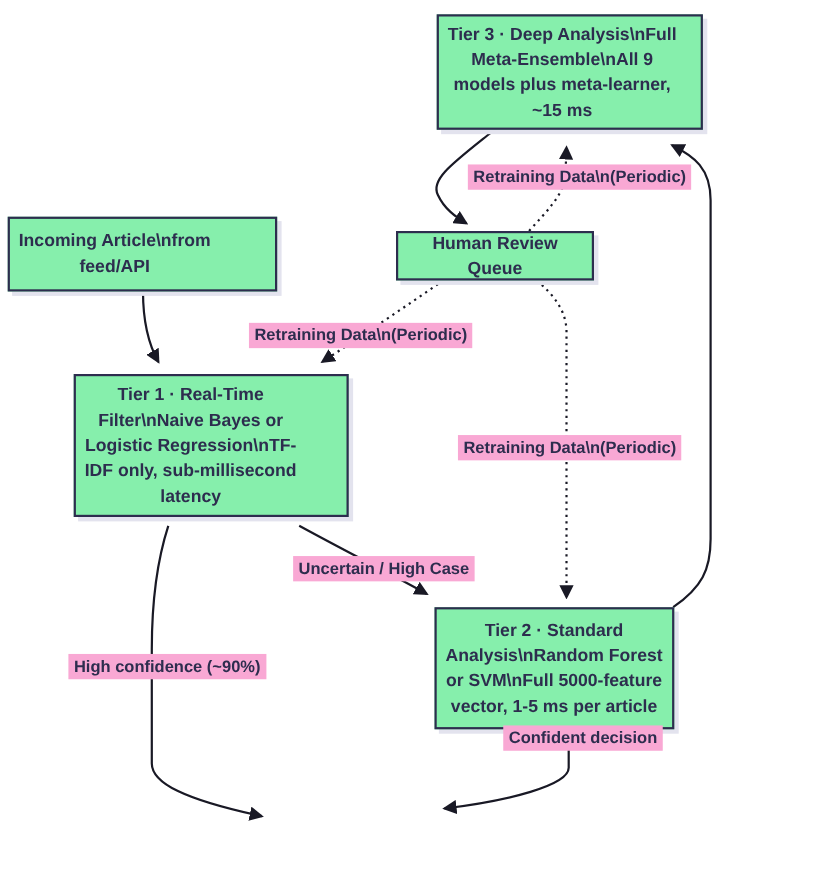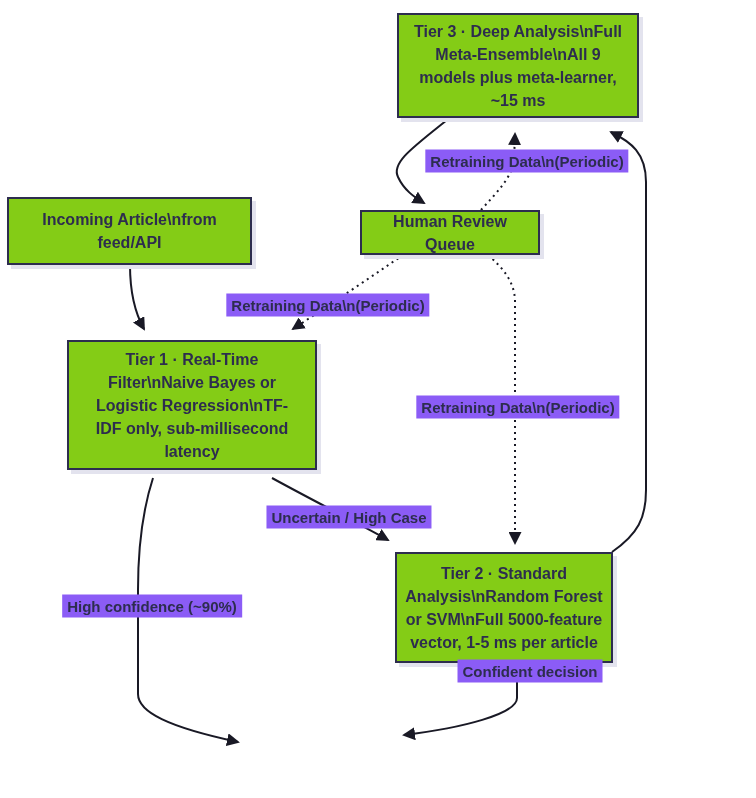--- a/index.html
+++ b/index.html
@@ -7,29 +7,29 @@
     width:756px;height:798px;position:relative;background:#ffffff;
     font-family:"Liberation Sans","DejaVu Sans",sans-serif;
     overflow:hidden;
   }
   .canvas{position:absolute;inset:0;}
   svg.edges{position:absolute;left:0;top:0;}
   path.edge{fill:none;stroke:#191925;stroke-width:2;}
   path.dotted{stroke-dasharray:2 4;}
   .node{
     position:absolute;box-sizing:border-box;
-    border:2px solid #2d2d4e;background:#84cc16;color:#2d2d4e;
-    display:flex;align-items:center;justify-content:center;
+    border:2px solid #2d2d4e;background:#86efac;color:#2d2d4e;
+    display:flex;align-items:center;
     text-align:center;font-size:16px;line-height:23px;font-weight:600;
     white-space:pre-line;padding:4px 8px;
     box-shadow:4px 4px 0 #e3e3ee;
   }
   .edge-label{
     position:absolute;transform:translate(-50%,-50%);
-    background:#8b5cf6;color:#2d2d4e;
+    background:#f9a8d4;color:#2d2d4e;
     font-size:15px;line-height:19px;font-weight:600;
     padding:2px 5px;white-space:pre;
   }
 </style>
 </head>
 <body>
 
 <div class="canvas">
 
   <svg class="edges" width="756" height="798" viewBox="0 0 756 798">

